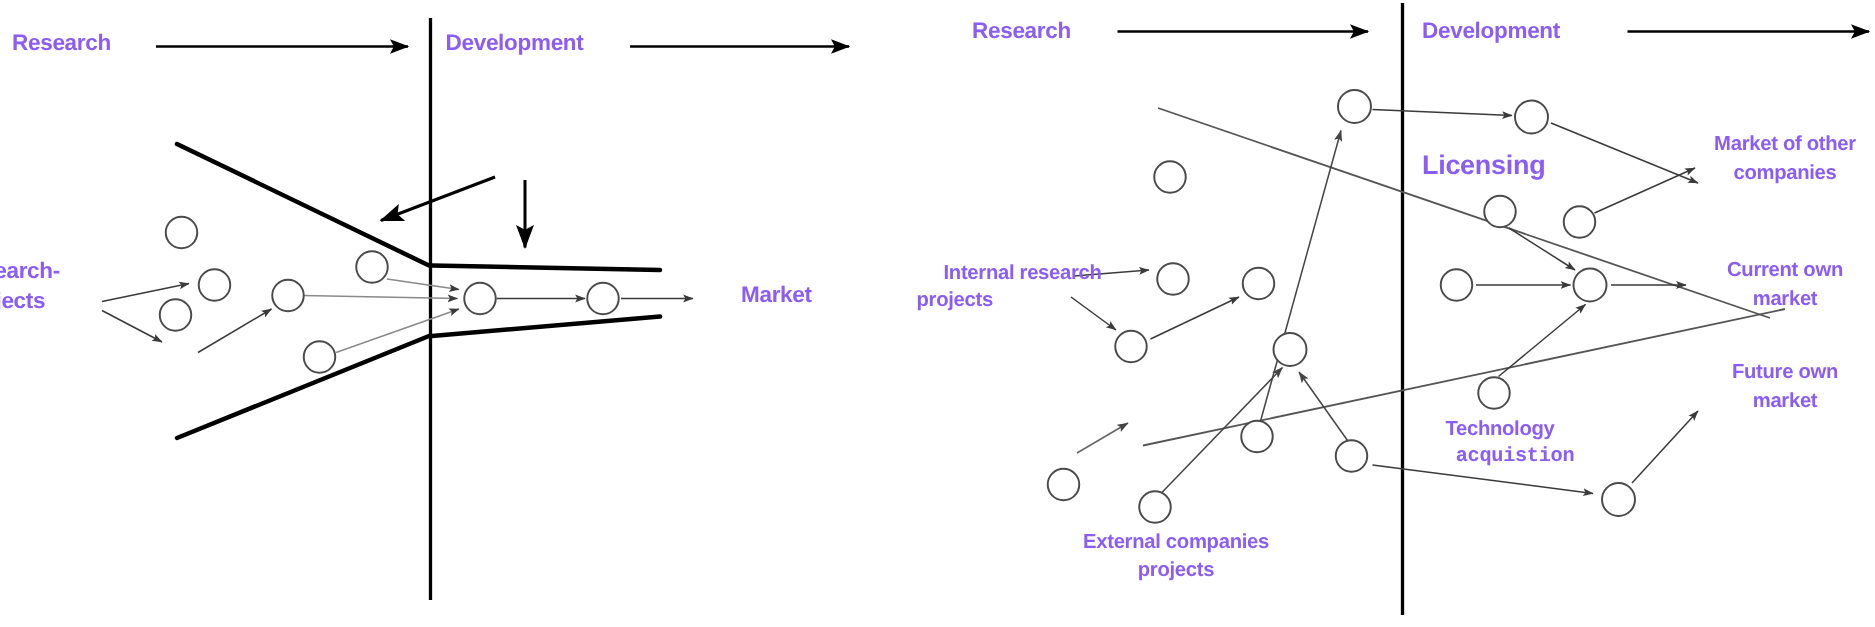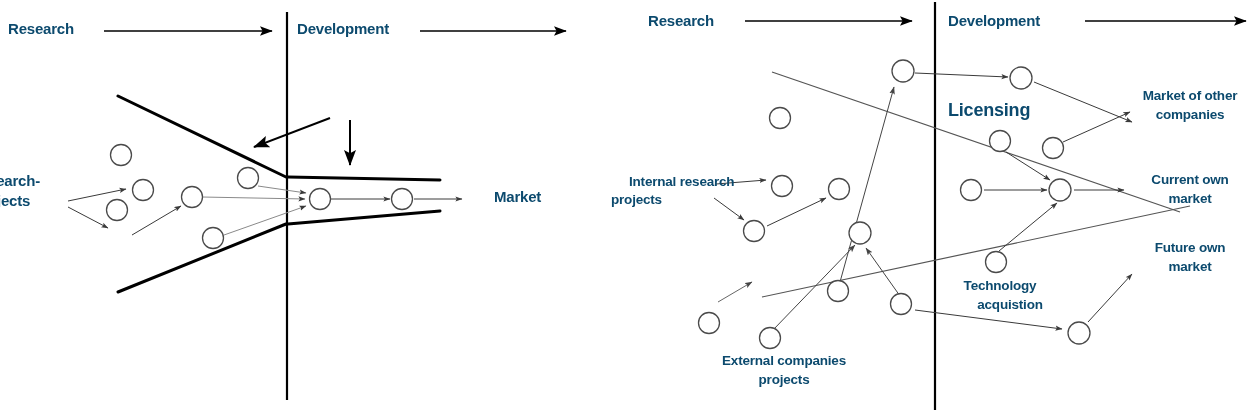--- a/index.html
+++ b/index.html
@@ -7,21 +7,21 @@
     width:1250px;height:418px;overflow:hidden;
     font-family:"Liberation Sans", sans-serif;
     color:#231f20;
   }
   #stage{position:relative;width:1250px;height:418px;}
   svg{display:block;position:absolute;top:0;left:0;}
   .lbl{
     position:absolute;
     font-family:"Liberation Sans", sans-serif;
     font-weight:bold;
-    color:#0c4a6e;
+    color:#8b5cf6;
     line-height:1.18;
     white-space:pre;
     letter-spacing:-0.2px;
   }
   .lbl.c{text-align:center;}
   .lbl.l{text-align:left;}
 </style>
 </head>
 <body>
 
@@ -149,21 +149,21 @@
 
   <div class="lbl l" style="left:588px;top:174px;font-size:13.5px;margin-left:41px;">Internal research</div>
   <div class="lbl l" style="left:611px;top:192px;font-size:13.5px;">projects</div>
 
   <div class="lbl c" style="left:684px;top:353px;width:200px;font-size:13.5px;">External companies</div>
   <div class="lbl c" style="left:684px;top:372px;width:200px;font-size:13.5px;">projects</div>
 
   <div class="lbl l" style="left:948px;top:100px;font-size:18px;">Licensing</div>
 
   <div class="lbl c" style="left:935px;top:278px;width:130px;font-size:13.5px;">Technology</div>
-  <div class="lbl c" style="left:945px;top:297px;width:130px;font-size:13.5px;">acquistion</div>
+  <div class="lbl c" style="left:945px;top:297px;width:130px;font-size:13.5px;font-family:Liberation Mono, monospace;">acquistion</div>
 
   <div class="lbl c" style="left:1128px;top:88px;width:124px;font-size:13.5px;">Market of other</div>
   <div class="lbl c" style="left:1128px;top:107px;width:124px;font-size:13.5px;">companies</div>
 
   <div class="lbl c" style="left:1128px;top:172px;width:124px;font-size:13.5px;">Current own</div>
   <div class="lbl c" style="left:1128px;top:191px;width:124px;font-size:13.5px;">market</div>
 
   <div class="lbl c" style="left:1128px;top:240px;width:124px;font-size:13.5px;">Future own</div>
   <div class="lbl c" style="left:1128px;top:259px;width:124px;font-size:13.5px;">market</div>
 

